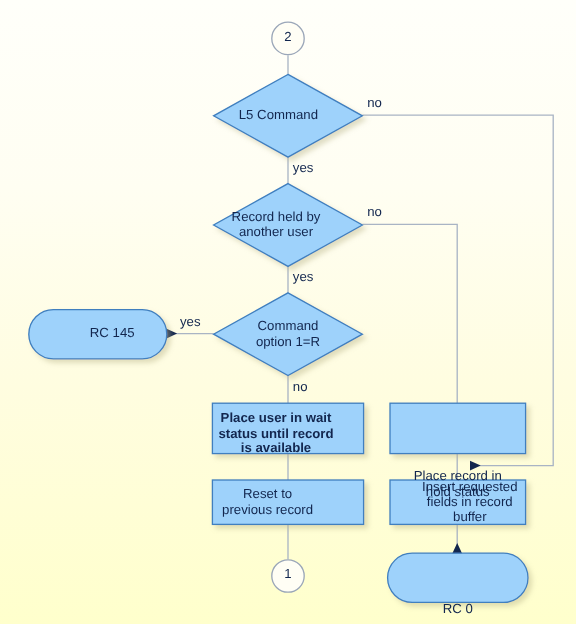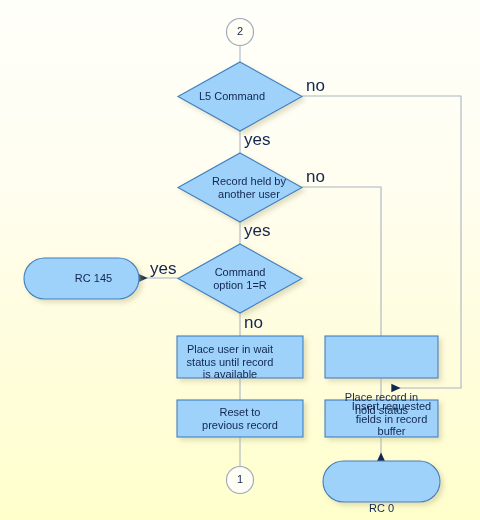--- a/index.html
+++ b/index.html
@@ -26,21 +26,21 @@
     font-size: 11px;
     line-height: 12.5px;
     text-align: center;
     white-space: pre-line;
     pointer-events: none;
     font-family: "Liberation Sans", sans-serif;
   }
   .edge-label {
     position: absolute;
     color: #12264e;
-    font-size: 17px;
+    font-size: 11px;
     line-height: 12px;
     font-family: "Liberation Sans", sans-serif;
     white-space: nowrap;
   }
 </style>
 </head>
 <body>
 
 <svg id="canvas" viewBox="0 0 480 520" xmlns="http://www.w3.org/2000/svg">
   <defs>
@@ -120,31 +120,31 @@
     <circle cx="240" cy="480" r="13.5" fill="#fffef5" stroke="#9aa6b8" stroke-width="1.1"></circle>
   </g>
 
   <g filter="url(#shadow)">
     <rect x="323" y="461" width="117" height="41" rx="20.5" ry="20.5" fill="#9ed2fb" stroke="#3f7fbf" stroke-width="1.1"></rect>
   </g>
 </svg>
 
 <div class="node-label" style="left:226px; top:25px; width:28px;">2</div>
 <div class="node-label" style="left:177px; top:90px; width:110px;">L5 Command</div>
-<div class="node-label" style="left:192px; top:175px; width:114px;">Record held by
+<div class="node-label" style="left:173px; top:175px; width:114px;">Record held by
 another user</div>
 <div class="node-label" style="left:185px; top:266px; width:110px;">Command
 option 1=R</div>
 <div class="node-label" style="left:24px; top:272px; width:115px;margin-left:12px;">RC 145</div>
-<div class="node-label" style="left:177px; top:343px; width:106px;">Place user in wait
+<div class="node-label" style="left:177px; top:343px; width:106px;font-weight:bold;">Place user in wait
 status until record
 is available</div>
 <div class="node-label" style="left:325px; top:362px; width:113px;margin-top:29px;">Place record in
 hold status</div>
-<div class="node-label" style="left:177px; top:406px; width:126px;">Reset to
+<div class="node-label" style="left:160px; top:406px; width:126px;">Reset to
 previous record</div>
 <div class="node-label" style="left:325px; top:400px; width:133px;">Insert requested
 fields in record
 buffer</div>
 <div class="node-label" style="left:226px; top:473px; width:28px;">1</div>
 <div class="node-label" style="left:323px; top:502px; width:117px;">RC 0</div>
 
 <div class="edge-label" style="left:306px; top:80px;">no</div>
 <div class="edge-label" style="left:244px; top:134px;">yes</div>
 <div class="edge-label" style="left:306px; top:171px;">no</div>

